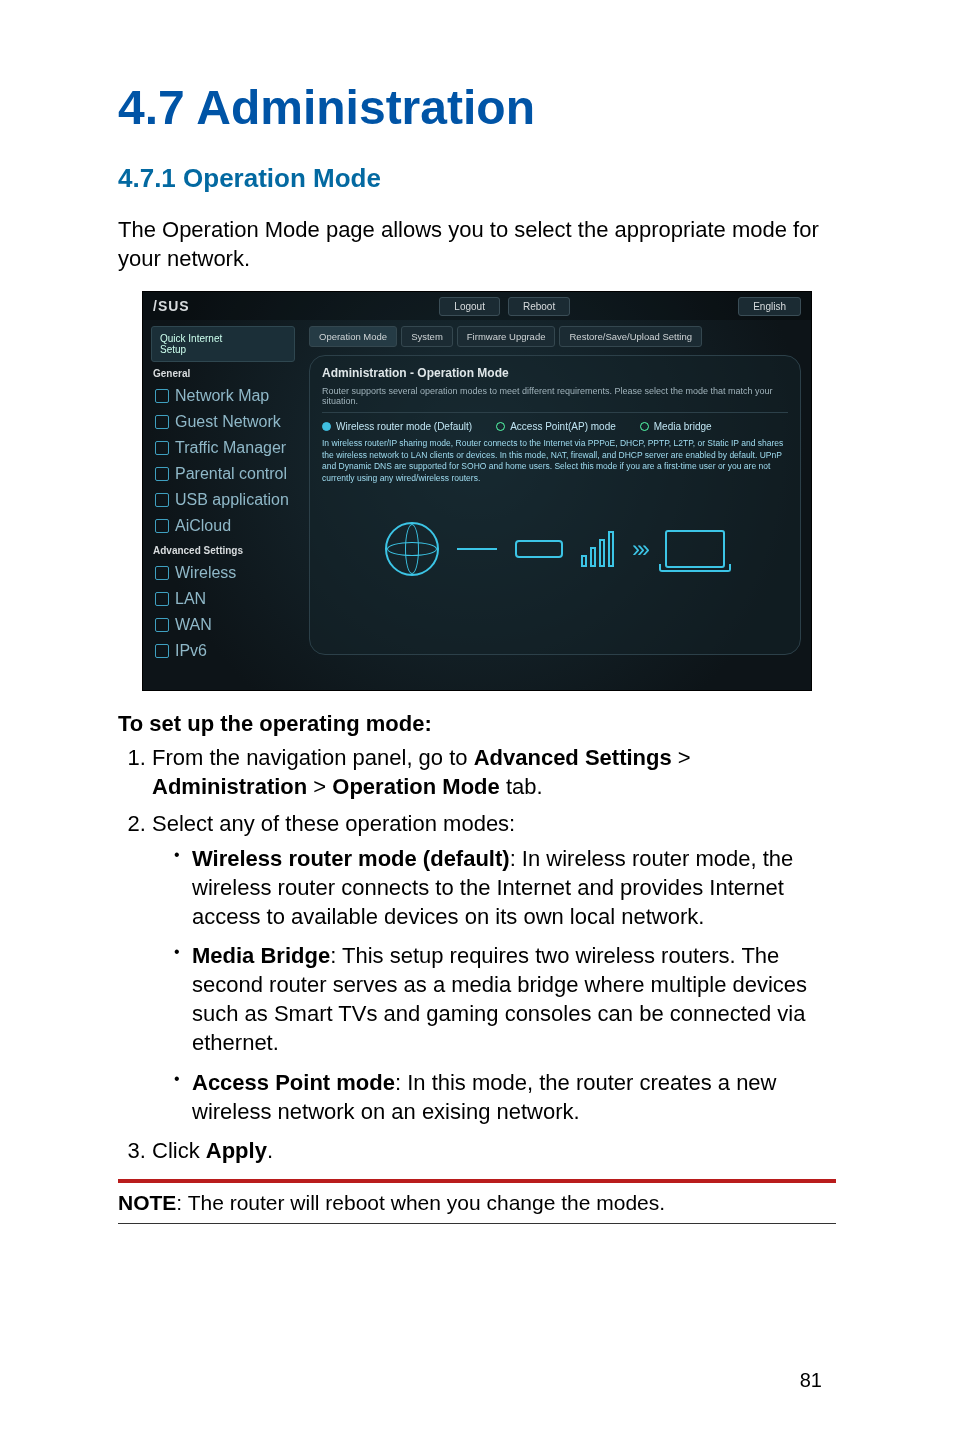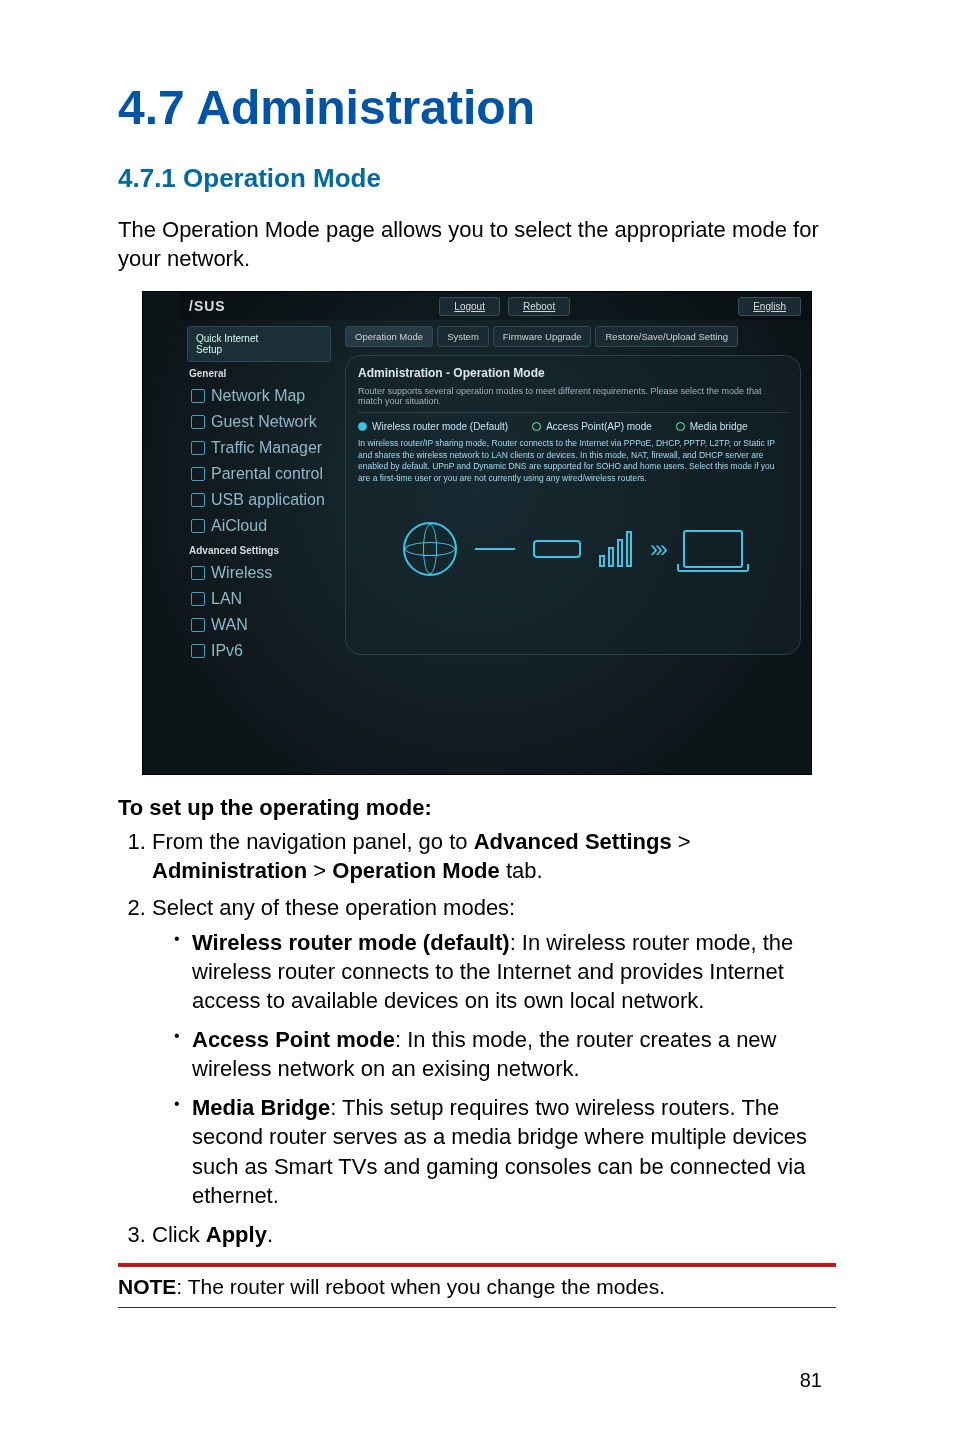--- a/index.html
+++ b/index.html
@@ -9,28 +9,28 @@
       font-family: "Segoe UI", Arial, sans-serif;
       background: #fff;
       color: #000;
       padding: 80px 118px 0 118px;
       position: relative;
     }
     h1 { color: #0054a6; font-size: 48px; font-weight: bold; margin-bottom: 28px; }
     h2 { color: #0369a1; font-size: 26px; font-weight: bold; margin-bottom: 22px; }
     .intro { font-size: 22px; line-height: 1.3; margin-bottom: 18px; }
     .screenshot {
-      width: 670px; height: 484px; margin: 0 auto 20px auto;
+      width: 670px; height: 400px; margin: 0 auto 20px auto;
       background: radial-gradient(circle at 50% 40%, #1a2f38 0%, #0d1418 80%);
       border: 1px solid #000; position: relative; overflow: hidden;
-      font-size: 10px; color: #cfd4d6; padding-left: 36px;
+      font-size: 10px; color: #cfd4d6;
     }
     .sc-topbar { display:flex; align-items:center; height:28px; padding:0 10px; background:rgba(0,0,0,0.25);}
     .sc-logo { font-weight:bold; font-size:14px; letter-spacing:1px; color:#d8dcde; }
-    .sc-topbtn { margin-left:auto; display:flex; gap:8px;text-decoration:underline;}
+    .sc-topbtn { margin-left:auto; display:flex; gap:8px;}
     .sc-btn { background:#1b2b33; border:1px solid #3a4d56; border-radius:3px; padding:3px 14px; font-size:10px; color:#d8dcde;}
     .sc-body { display:flex; height:calc(100% - 28px);}
     .sc-side { width:160px; padding:6px 8px 6px 8px;}
     .sc-qis { background:#1b2f38; border:1px solid #2f4750; border-radius:3px; padding:6px 8px; margin-bottom:6px; color:#cfe;}
     .sc-sechead { color:#d8dcde; font-size:10px; margin:6px 0 4px 2px; font-weight:bold;}
     .sc-navitem { display:flex; align-items:center; gap:6px; padding:4px 4px; color:#8fb8c8; font-size:16px;}
     .sc-navitem .ico { width:14px; height:14px; border:1px solid #3fa0c0; border-radius:2px;}
     .sc-main { flex:1; padding:6px 10px 10px 6px;}
     .sc-status { display:flex; align-items:center; gap:10px; font-size:10px; color:#e3e6e7; margin-bottom:6px;}
     .sc-status a { color:#fc0; text-decoration:underline;}
@@ -179,22 +179,22 @@
 
 <p class="subhead">To set up the operating mode:</p>
 <ol class="steps">
   <li>
     <span>From the navigation panel, go to </span><b>Advanced Settings</b><span> &gt; </span><b>Administration</b><span> &gt; </span><b>Operation Mode</b><span> tab.</span>
   </li>
   <li>
     <span>Select any of these operation modes:</span>
     <ul class="sub">
       <li><b>Wireless router mode (default)</b><span>: In wireless router mode, the wireless router connects to the Internet and provides Internet access to available devices on its own local network.</span></li>
+      <li><b>Media Bridge</b><span>: This setup requires two wireless routers. The second router serves as a media bridge where multiple devices such as Smart TVs and gaming consoles can be connected via ethernet.</span></li>
       <li><b>Access Point mode</b><span>: In this mode, the router creates a new wireless network on an exising network.</span></li>
-      <li><b>Media Bridge</b><span>: This setup requires two wireless routers. The second router serves as a media bridge where multiple devices such as Smart TVs and gaming consoles can be connected via ethernet.</span></li>
     </ul>
   </li>
   <li>
     <span>Click </span><b>Apply</b><span>.</span>
   </li>
 </ol>
 
 <div class="notewrap">
   <b>NOTE</b><span>:  The router will reboot when you change the modes.</span>
 </div>

